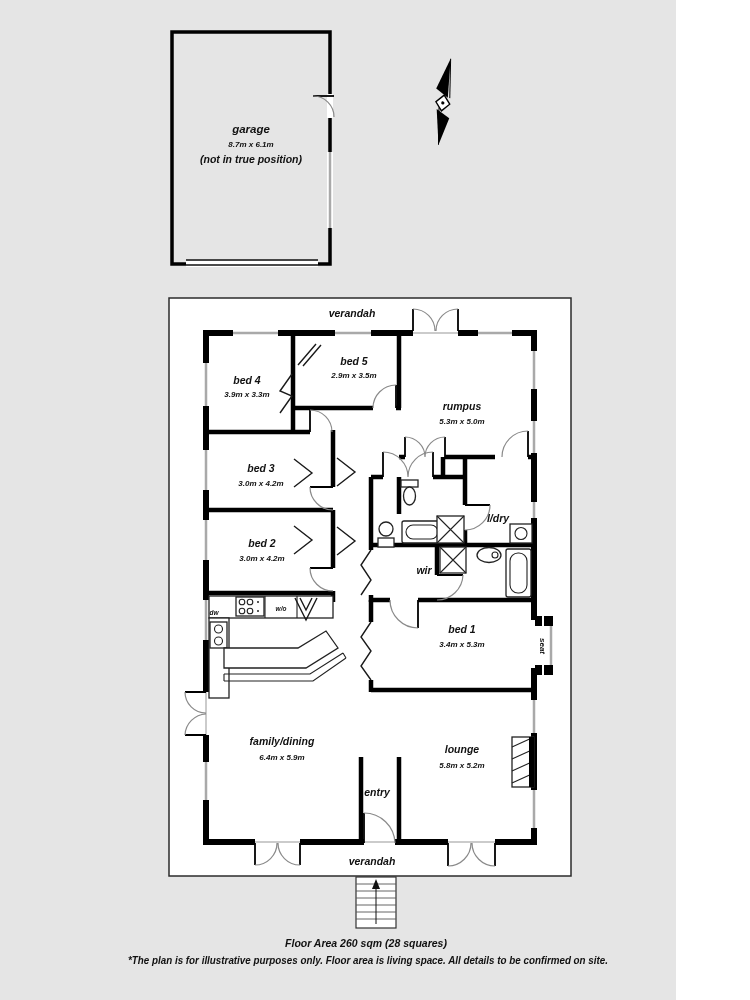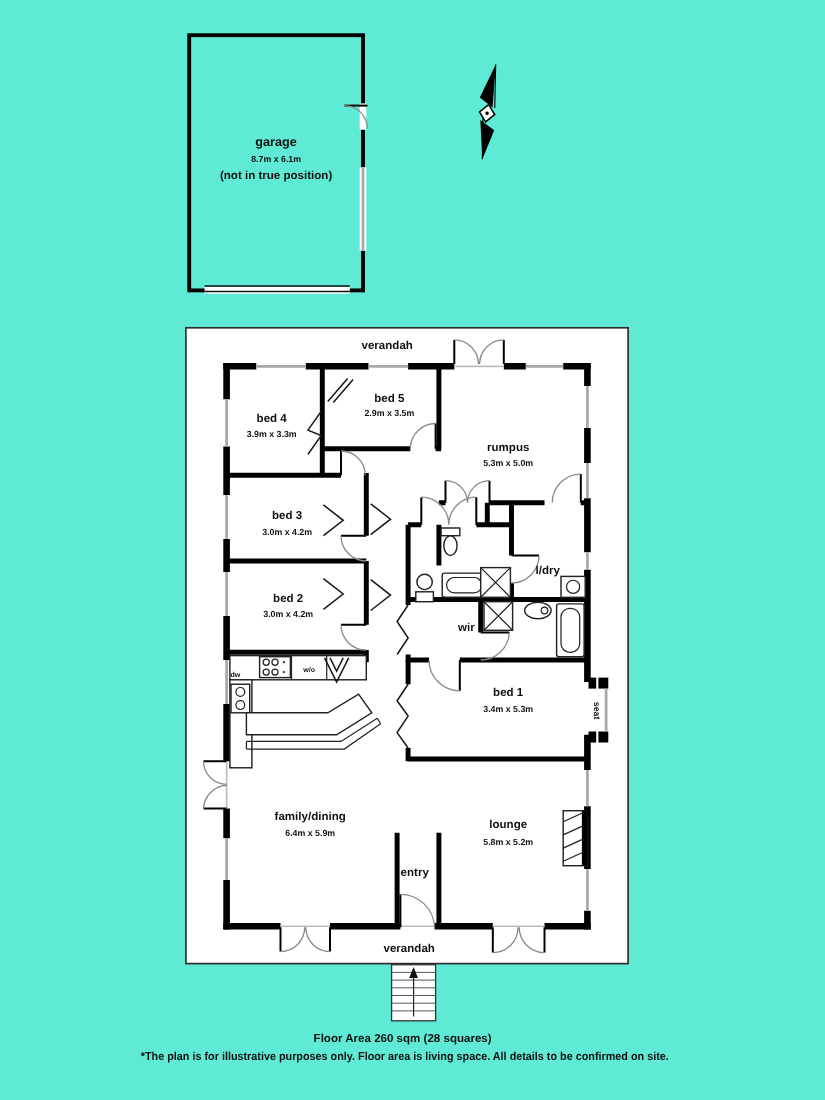--- a/index.html
+++ b/index.html
@@ -1,17 +1,17 @@
 <!DOCTYPE html>
 <html><head>
 <meta charset="utf-8">
 <style>
   html,body{margin:0;padding:0;background:#ffffff;}
-  .page{position:relative;width:750px;height:1000px;background:#5eead4;overflow:hidden;
-        font-family:"Liberation Sans",sans-serif;}
+  .page{position:relative;width:676px;height:1000px;background:#e5e5e5;overflow:hidden;
+        font-family:"Liberation Sans",sans-serif;font-style:italic;}
   svg{position:absolute;left:0;top:0;}
   svg text{font-family:"Liberation Sans",sans-serif;font-weight:bold;fill:#111;text-anchor:middle;}
   .rname{font-size:10.5px;}
   .rdims{font-size:8px;}
   .small{font-size:10.5px;}
   .tiny{font-size:6.5px;}
   .seatt{font-size:8px;}
   .gname{font-size:11.5px;}
   .gdims{font-size:8px;}
   .gnote{font-size:10.5px;}

